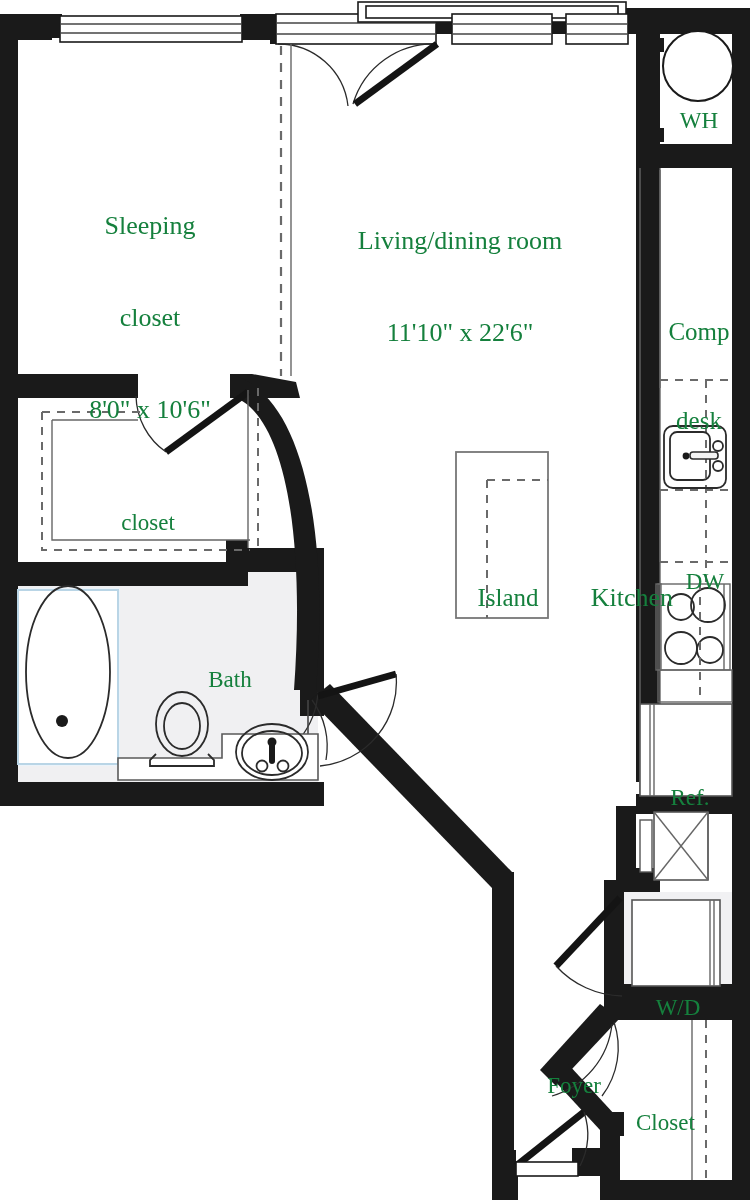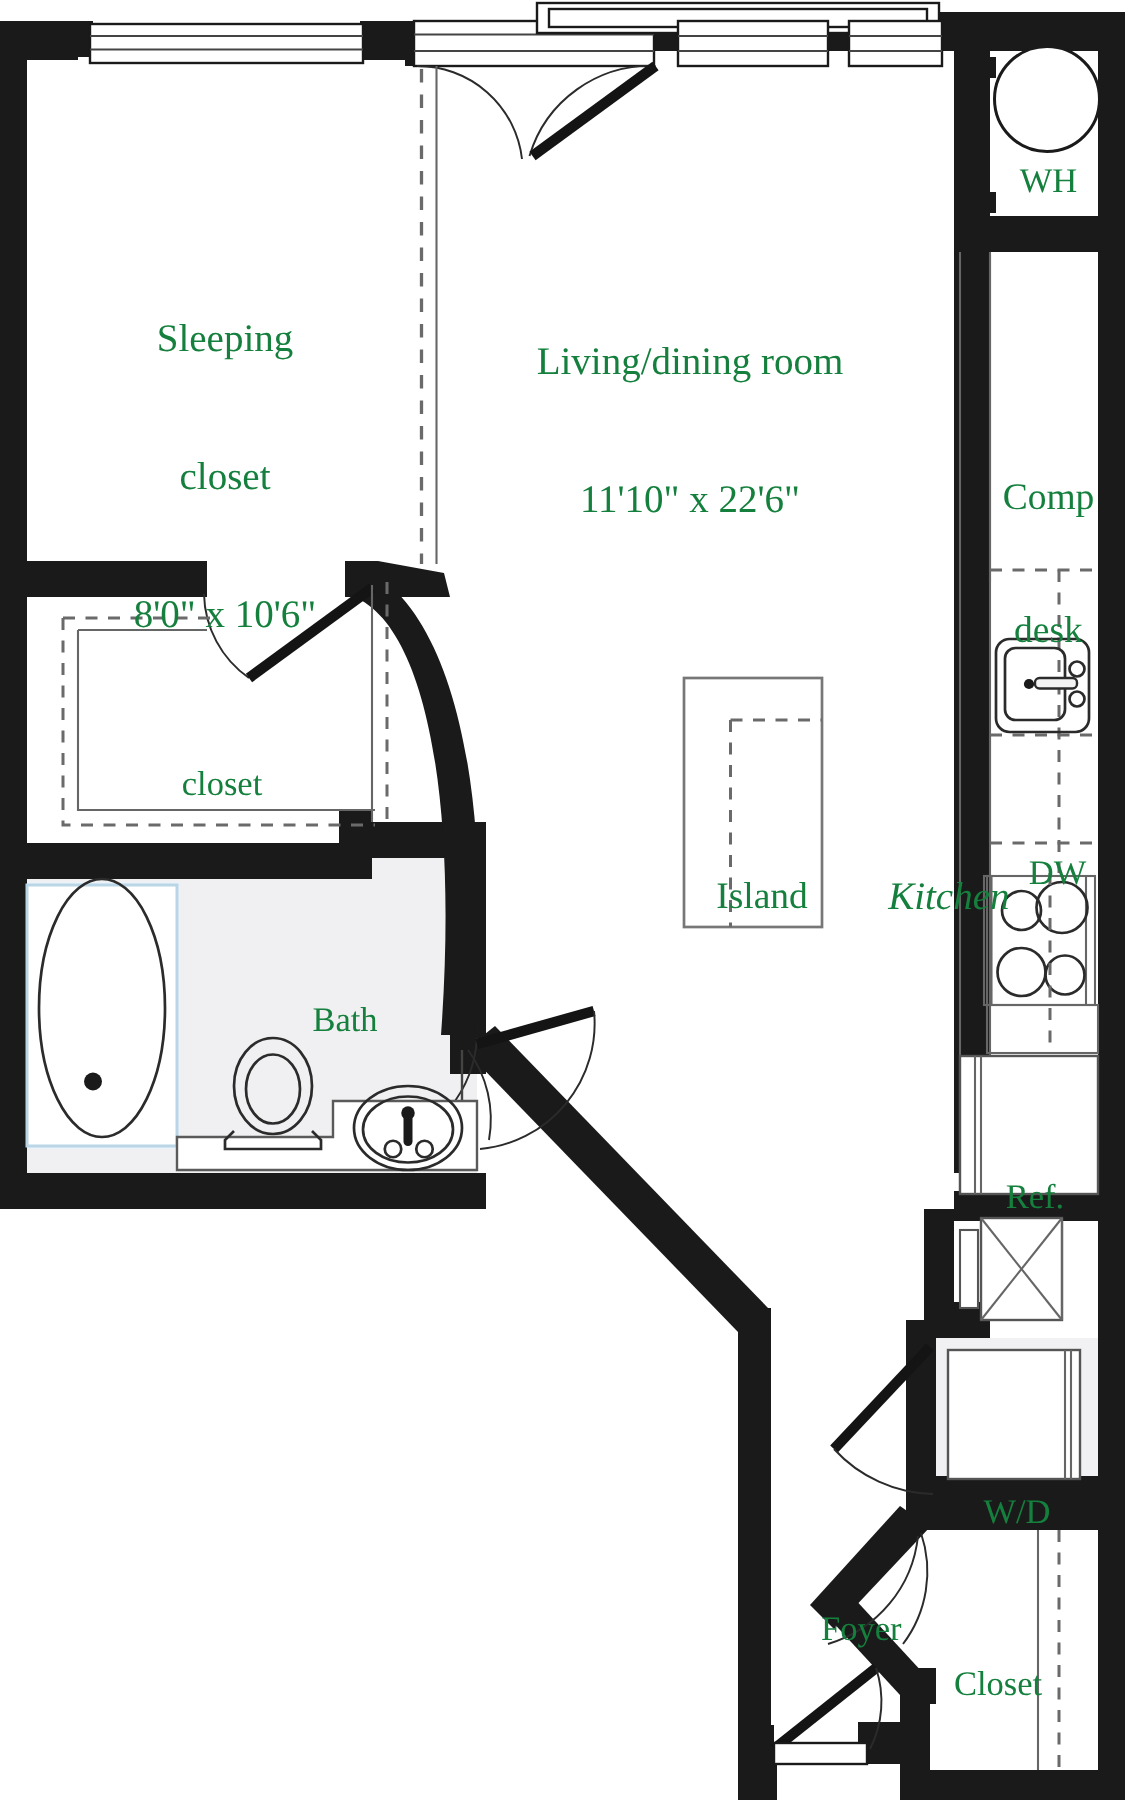--- a/index.html
+++ b/index.html
@@ -325,21 +325,21 @@
 </div>
 
 <div class="roomlabel med" style="left:48px; top:455px; width:200px;">
   <div>closet</div>
 </div>
 
 <div class="roomlabel med" style="left:170px; top:612px; width:120px;">
   <div>Bath</div>
 </div>
 
-<div class="roomlabel big" style="left:543px; top:522px; width:130px; text-align:right;font-style:italic;">
+<div class="roomlabel big" style="left:543px; top:522px; width:130px; text-align:right;">
   <div>Kitchen</div>
 </div>
 
 <div class="roomlabel med" style="left:505px; top:1018px; width:96px; text-align:right;">
   <div>Foyer</div>
 </div>
 
 <div class="roomlabel med" style="left:636px; top:1055px; width:110px; text-align:left;">
   <div>Closet</div>
 </div>

